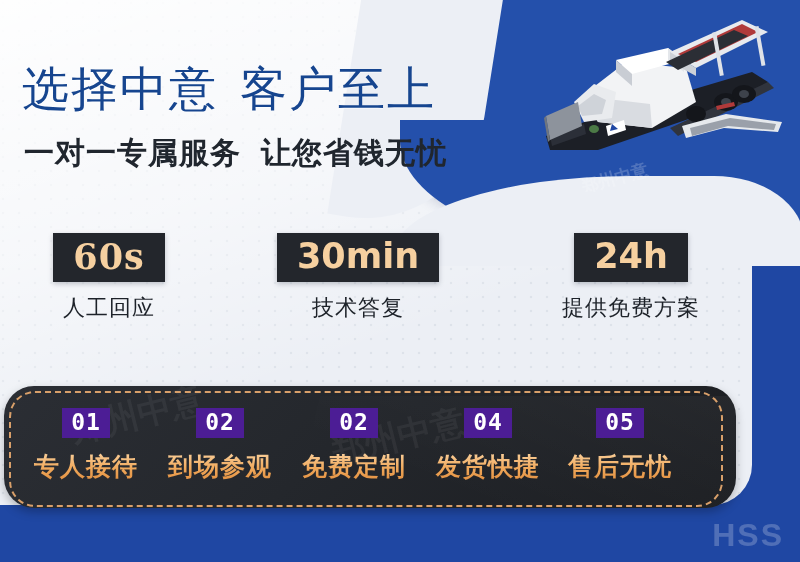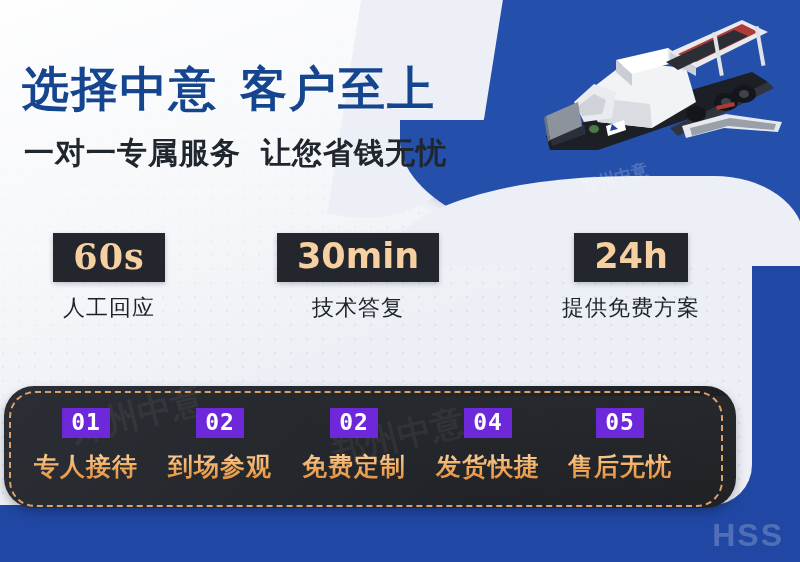--- a/index.html
+++ b/index.html
@@ -60,21 +60,21 @@
     border-top-right-radius:90px 64px;
   }
 
   
   .machine{position:absolute;left:520px;top:10px;width:272px;height:182px;}
 
   
   .headline{
     position:absolute;left:22px;top:58px;
     font-family:"DejaVu Sans","Liberation Sans",sans-serif;
-    font-weight:bold;font-size:47px;letter-spacing:2px;
+    font-weight:normal;font-size:47px;letter-spacing:2px;
     color:#16458f;white-space:nowrap;
     text-shadow:0 1px 0 rgba(255,255,255,.6);
   }
   .headline .gap{display:inline-block;width:22px;}
   .subhead{
     position:absolute;left:24px;top:133px;
     font-family:"DejaVu Sans","Liberation Sans",sans-serif;
     font-weight:bold;font-size:30px;letter-spacing:1px;
     color:#20262e;white-space:nowrap;
   }
@@ -122,21 +122,21 @@
   .wm1{left:66px;top:6px;}
   .wm2{left:326px;top:28px;}
   .steps-dash{
     position:absolute;left:9px;top:391px;width:710px;height:112px;
     border:2px dashed #d9a06a;border-radius:26px;
   }
   .steps-row{position:absolute;left:4px;top:386px;width:732px;height:122px;}
   .step{position:absolute;text-align:center;}
   .step-num{
     display:inline-block;
-    background:#6d28d9;color:#ffffff;
+    background:#4c1d95;color:#ffffff;
     font-family:"DejaVu Sans Mono","Liberation Mono",monospace;
     font-weight:bold;font-size:23px;letter-spacing:1px;
     padding:2px 9px 3px;line-height:1.08;
   }
   .step-label{
     margin-top:12px;
     font-family:"DejaVu Sans","Liberation Sans",sans-serif;
     font-weight:bold;font-size:25px;letter-spacing:1px;
     white-space:nowrap;
     background:linear-gradient(180deg,#fbd6a6 0%,#f0a95c 55%,#e08c3c 100%);

